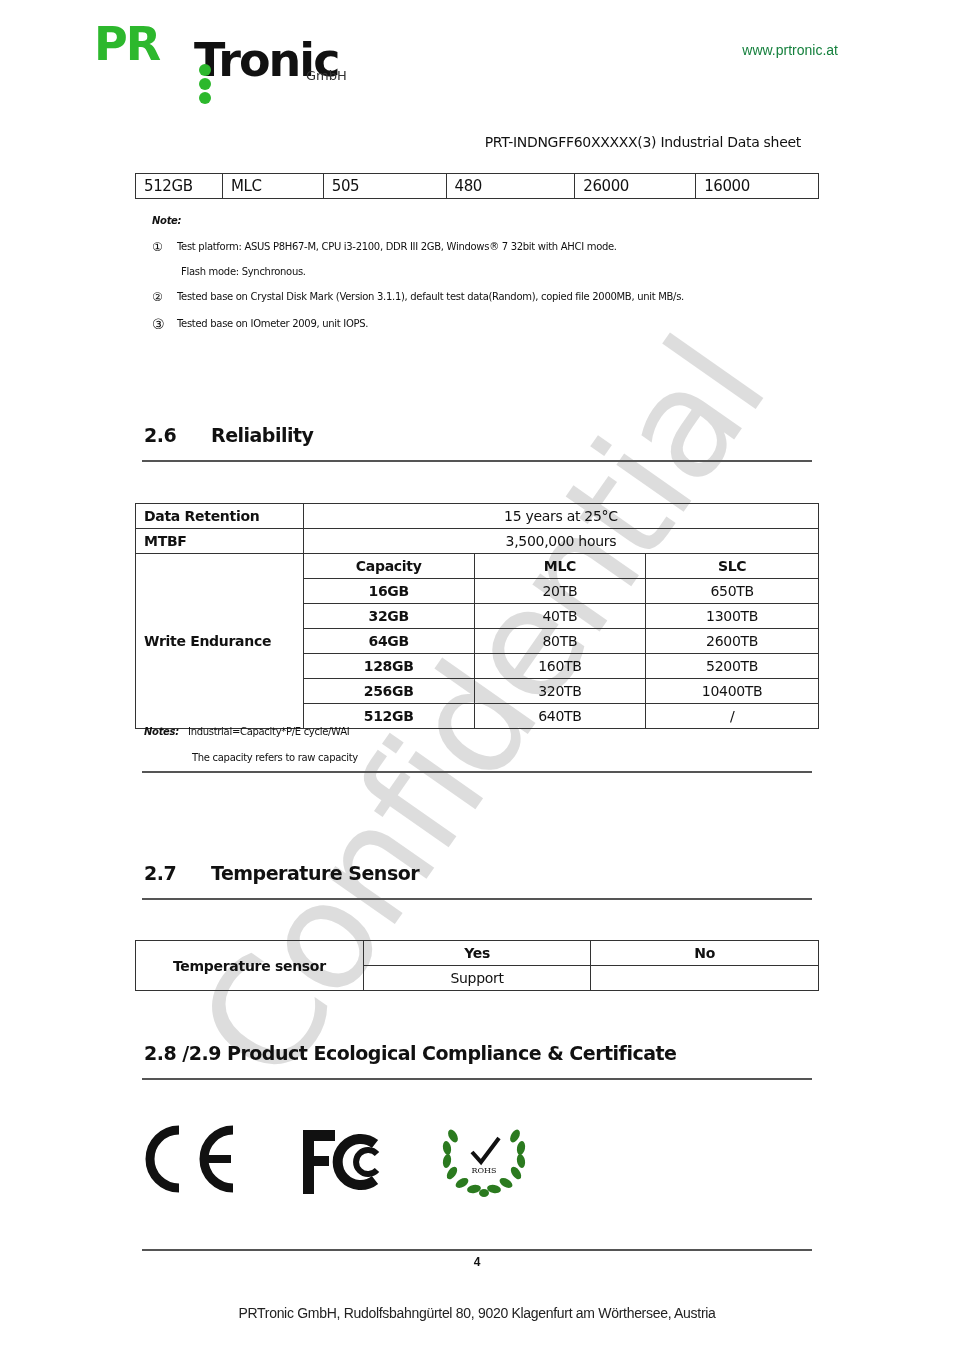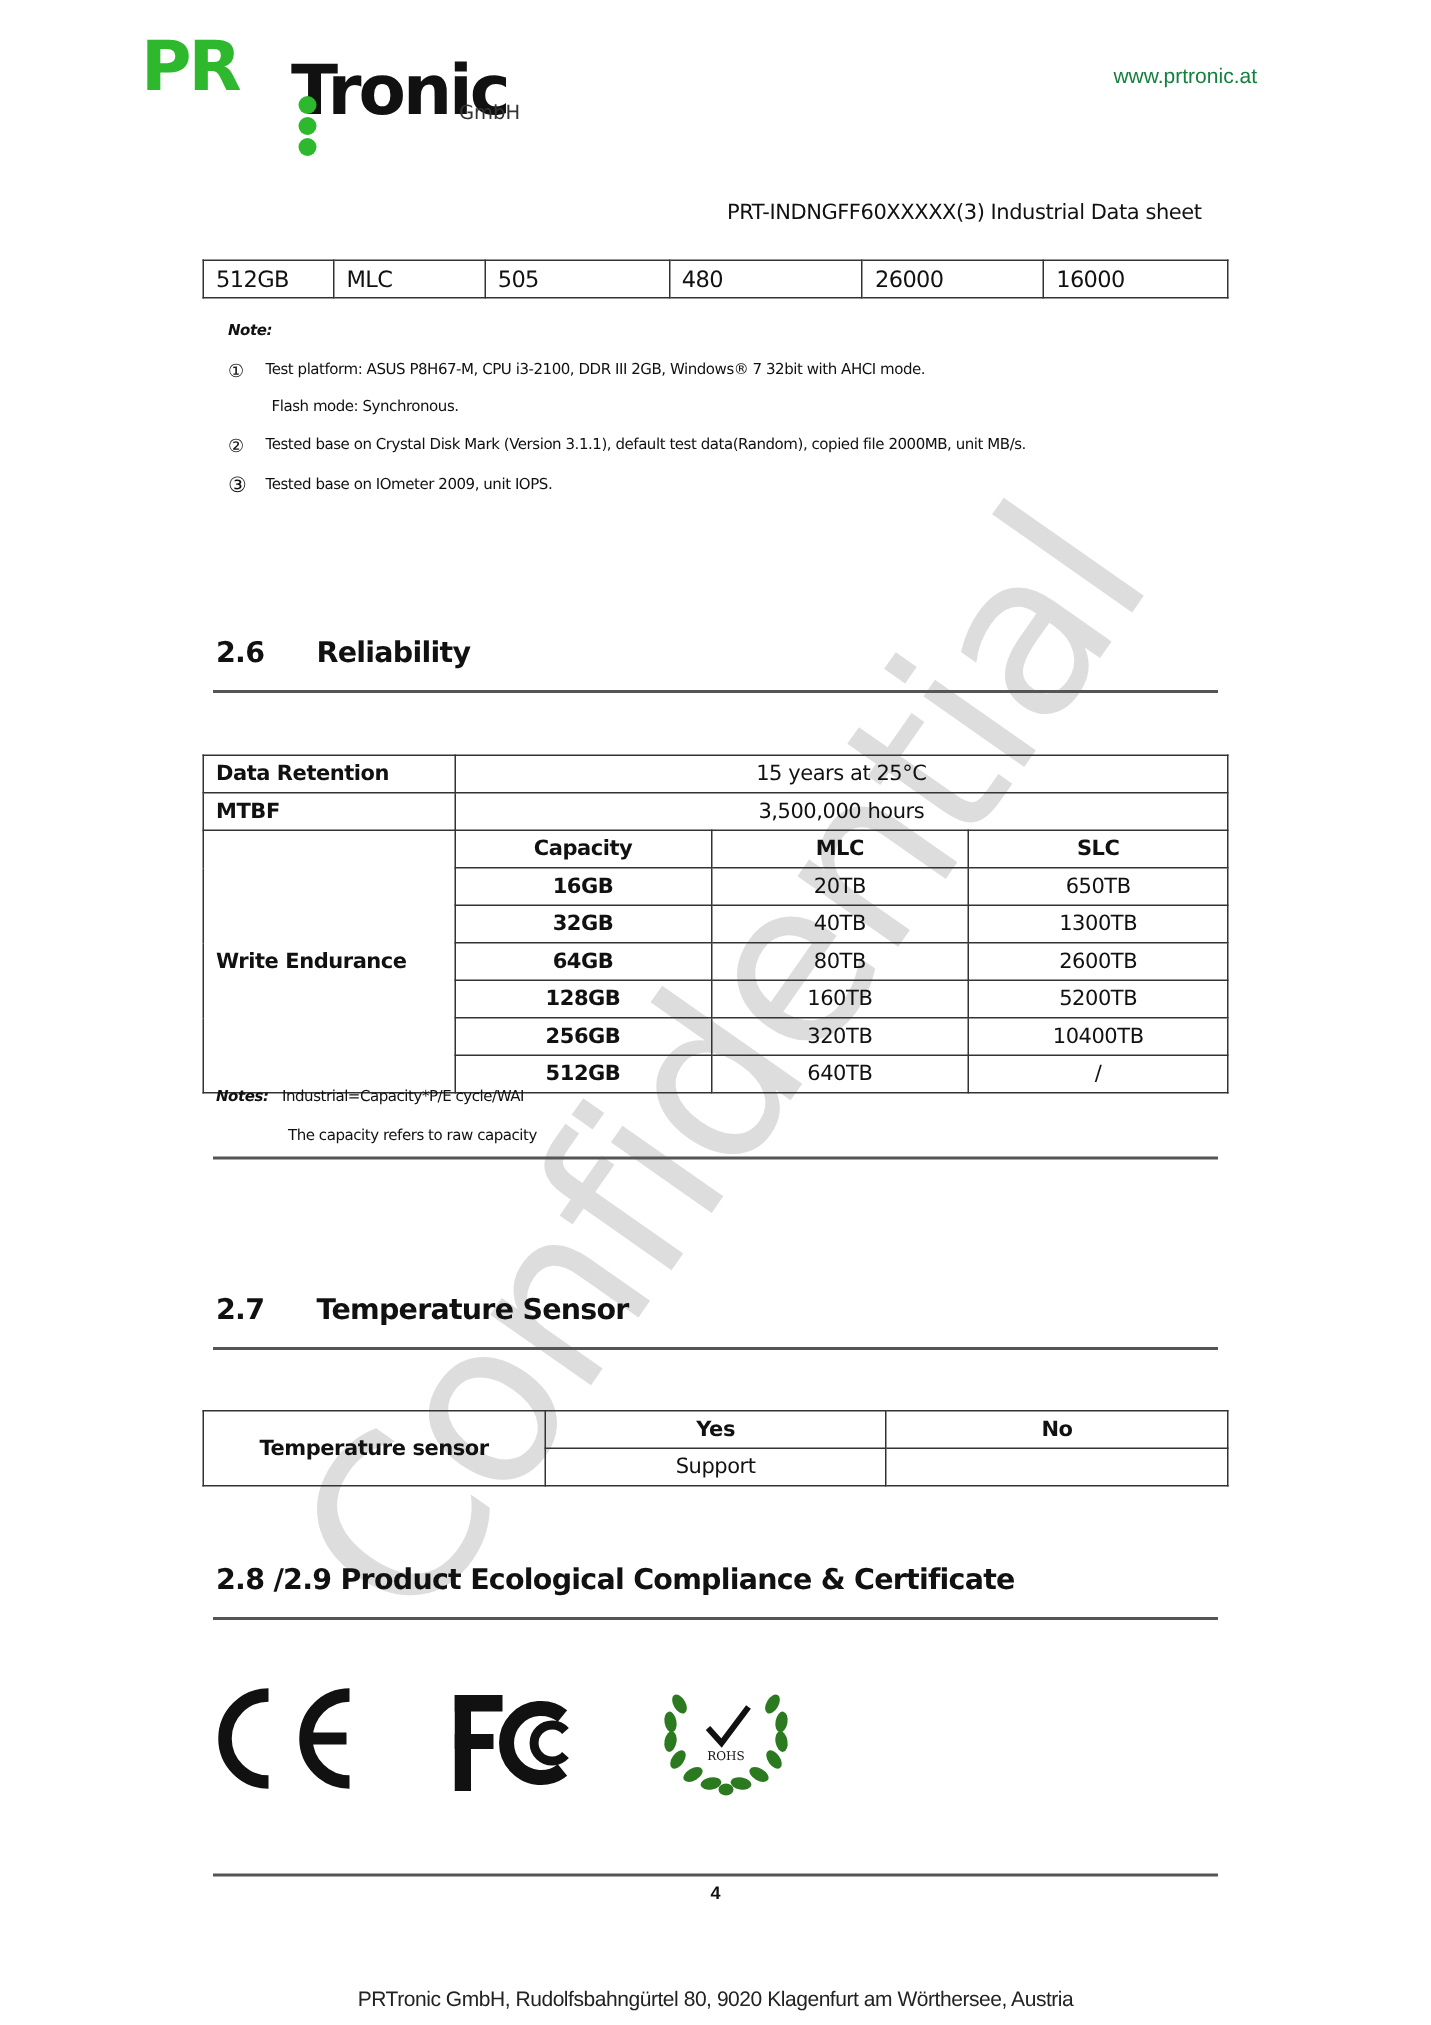--- a/index.html
+++ b/index.html
@@ -39,21 +39,21 @@
 
   .rel-notes { left: 144px; top: 726px; font: 10px "DejaVu Sans", sans-serif; letter-spacing: -0.3px; }
   .rel-notes .n { position: absolute; white-space: nowrap; }
 
   .temp-table { left: 135px; top: 924px; width: 684px; }
   .temp-table td { height: 24px; text-align: center; font-size: 14px; letter-spacing: -0.3px; }
 
   .cert-logos { left: 145px; top: 1118px; width: 400px; height: 80px; }
 
   .page-num { left: 0; width: 954px; top: 1255px; text-align: center; font: bold 12px "Liberation Sans", sans-serif; }
-  .footer { left: 0; width: 954px; top: 1305px; text-align: center; font: 14px "Liberation Sans", sans-serif; color: #222; letter-spacing: -0.3px; margin-top: 19px; }
+  .footer { left: 0; width: 954px; top: 1305px; text-align: center; font: 14px "Liberation Sans", sans-serif; color: #222; letter-spacing: -0.3px; }
 
   .watermark { left: 150px; top: 560px; font: 150px "DejaVu Sans", sans-serif; color: rgba(150,150,150,0.32);
                transform: rotate(-55deg); transform-origin: 0 0; white-space: nowrap; pointer-events: none;
                letter-spacing: -4px; }
   .wm-wrap { left: 165px; top: 1010px; }
 </style>
 </head>
 <body>
 
 <div class="abs logo">

